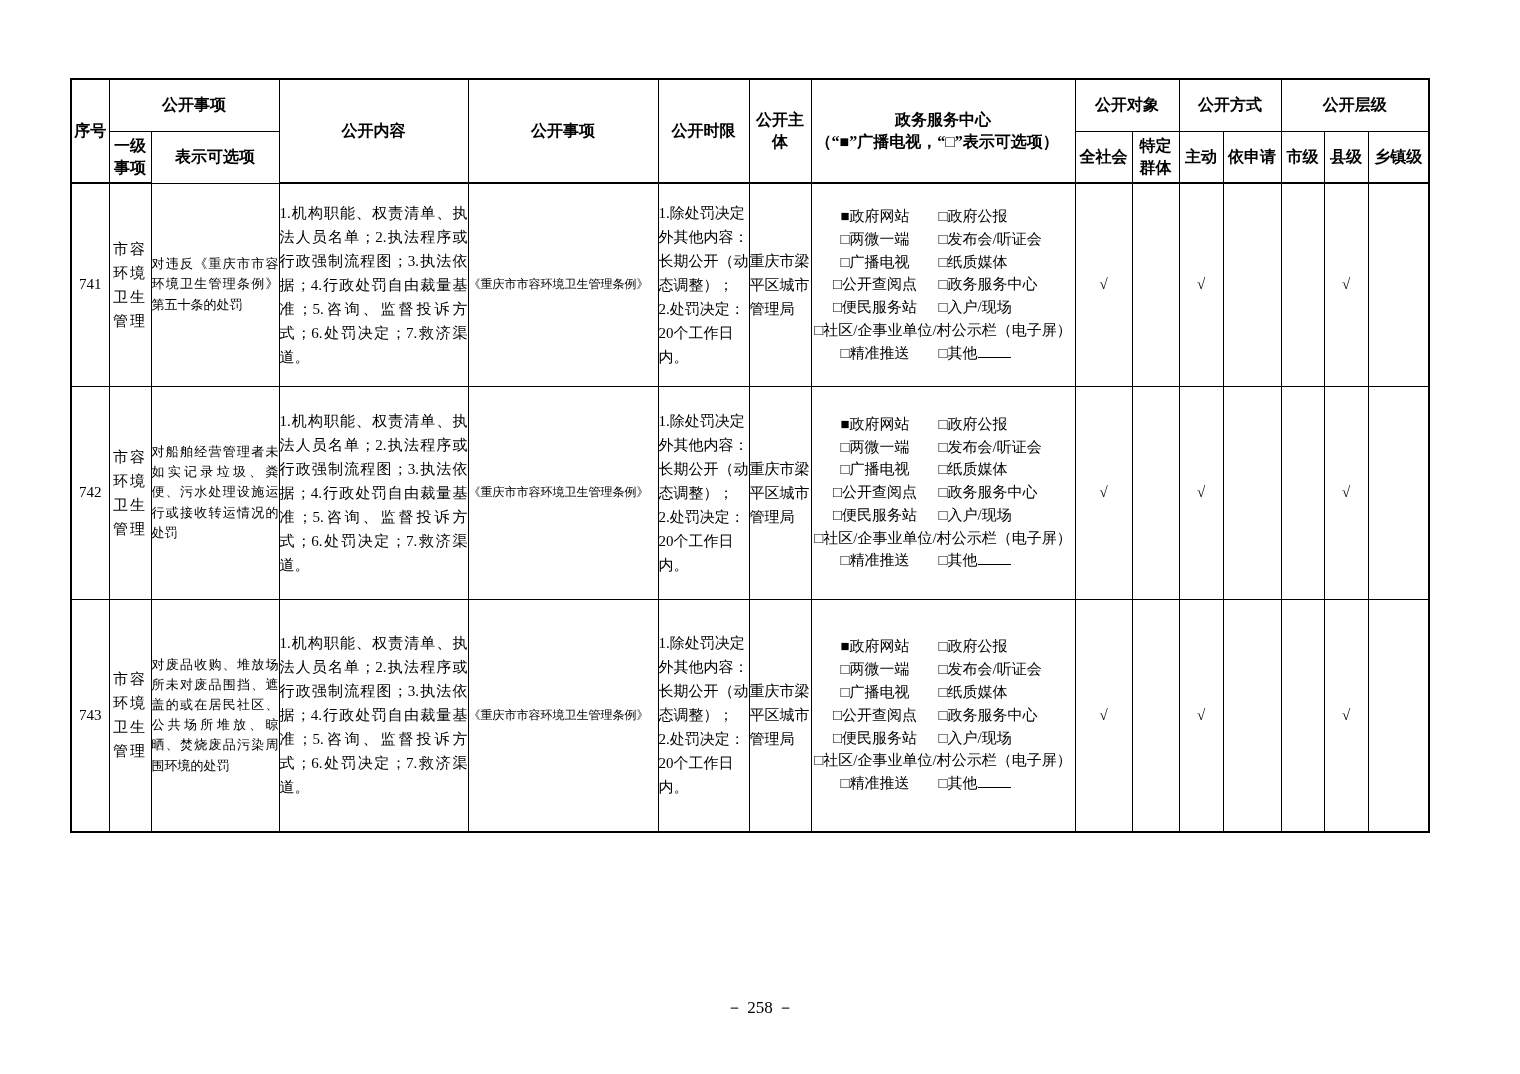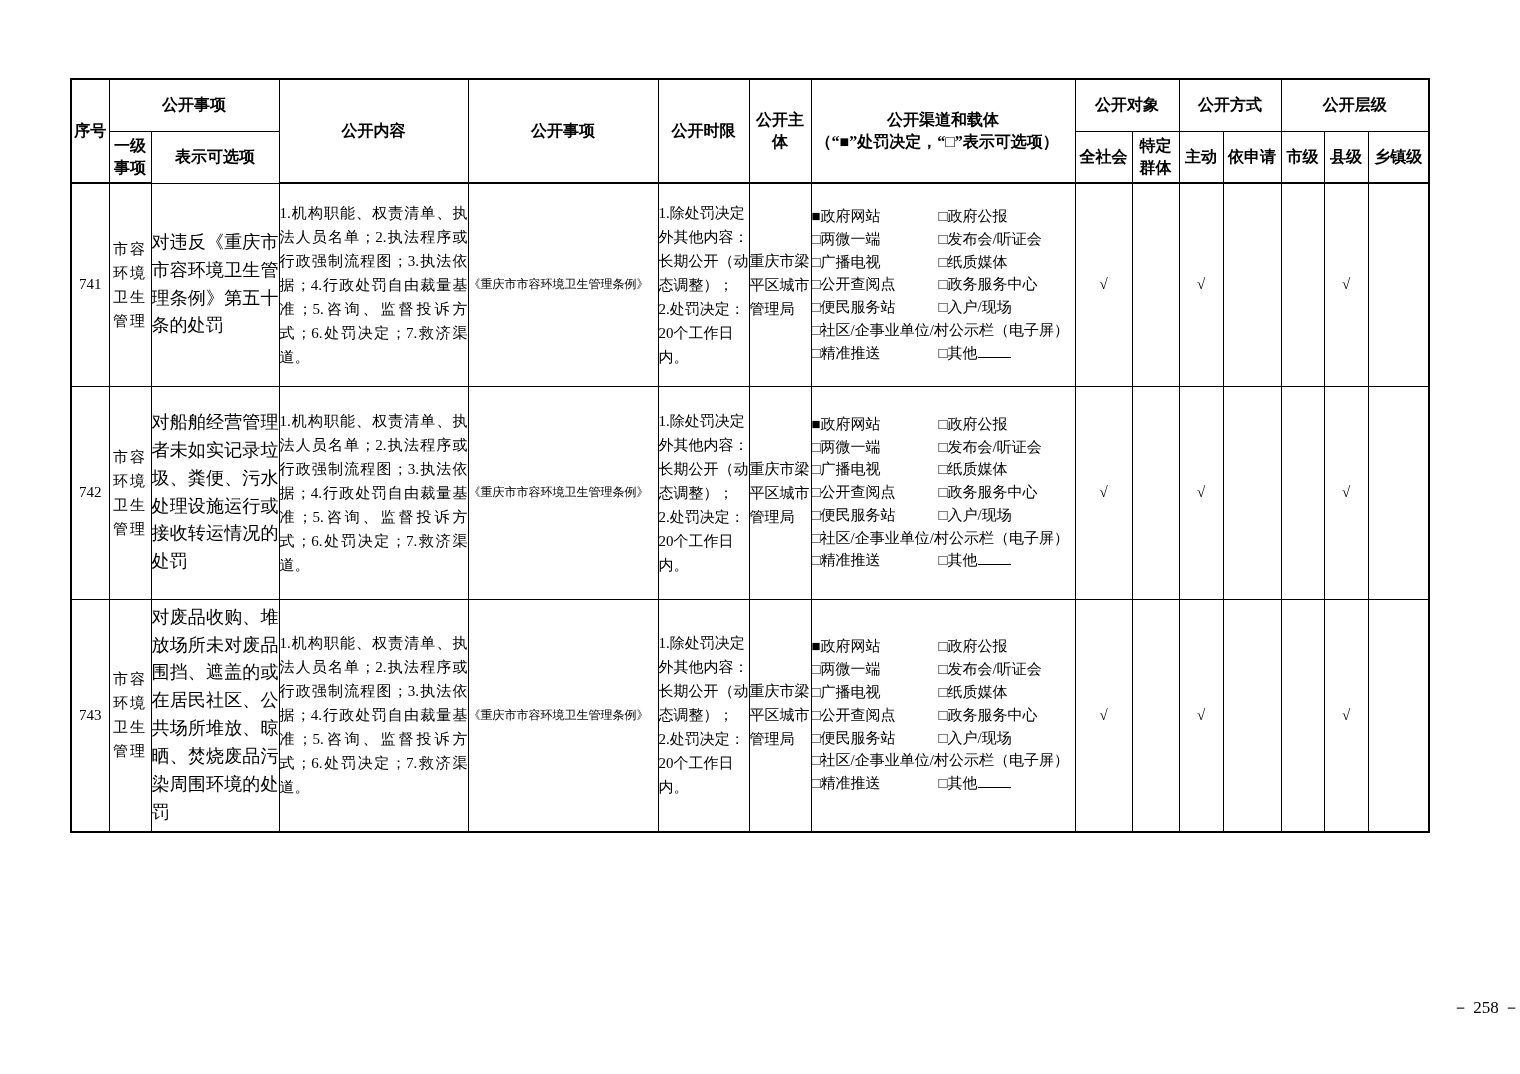--- a/index.html
+++ b/index.html
@@ -24,34 +24,34 @@
   th.l1head { padding:0 4px;margin-left:24px; }
   th.l2head { border-left:2px solid #000; border-right:2px solid #000; border-bottom:3px solid #000; }
   th.timehead { padding:0 24px; }
   th.subjhead { padding:0 10px; }
   th.allhead { padding:0 8px; }
   th.spechead { padding:0 4px;margin-top:48px; }
   .chanhead-title { text-align:center; }
   .chanhead-sub { text-align:left; padding:0 4px; }
   td.seqcell { text-align:center; font-size:15px; }
   td.l1cell { text-align:center; font-size:15px; letter-spacing:2px; line-height:1.6; padding:0 3px; }
-  td.l2cell { font-size:18px; padding:0 5px; line-height:1.55; text-align:justify; }
+  td.l2cell { font-size:13px; padding:0 5px; line-height:1.55; text-align:justify; }
   td.contentcell { font-size:15px; padding:0 8px; line-height:1.6; text-align:justify;margin-top:8px; }
   td.basiscell { font-size:12px; padding:0 6px; line-height:1.55; text-align:justify; }
   td.timecell { font-size:15px; padding:0 7px; line-height:1.6; }
   td.subjcell { font-size:15px; padding:0 6px; line-height:1.6; }
-  td.chancell { font-size:15px; padding:0 8px; line-height:1.52; }
+  td.chancell { font-size:15px; padding:0 8px; line-height:1.52;text-align:center; }
   td.chkcell { text-align:center; font-size:15px; }
   .chan-line { display:flex; }
   .chan-left { width:127px; flex-shrink:0; }
   .chan-full { display:block; }
   .other-underline { display:inline-block; width:33px; height:14px; border-bottom:1.5px solid #000; }
   .pagenum {
     position:absolute; top:996px; left:0; width:1520px;
-    text-align:right; font-size:17px;
+    text-align:center; font-size:17px;
   }
 </style>
 </head>
 <body>
 
 <div class="page">
 
   <table class="main">
     <colgroup>
       <col style="width:38px">
@@ -73,22 +73,22 @@
 
     <thead>
       <tr style="height:52px">
         <th rowspan="2" class="seqhead hb">序号</th>
         <th colspan="2" class="grp">公开事项</th>
         <th rowspan="2" class="hb">公开内容</th>
         <th rowspan="2" class="hb">公开事项</th>
         <th rowspan="2" class="timehead hb">公开时限</th>
         <th rowspan="2" class="subjhead hb">公开主体</th>
         <th rowspan="2" class="hb">
-          <div class="chanhead-title">公开渠道和载体</div>
-          <div class="chanhead-sub">（“■”处罚决定，“□”表示可选项）</div>
+          <div class="chanhead-title">政务服务中心</div>
+          <div class="chanhead-sub">（“■”广播电视，“□”表示可选项）</div>
         </th>
         <th colspan="2" class="grp">公开对象</th>
         <th colspan="2" class="grp">公开方式</th>
         <th colspan="3" class="grp">公开层级</th>
       </tr>
       <tr style="height:52px">
         <th class="l1head hb">一级事项</th>
         <th class="l2head">表示可选项</th>
         <th class="allhead hb">全社会</th>
         <th class="spechead hb">特定群体</th>

